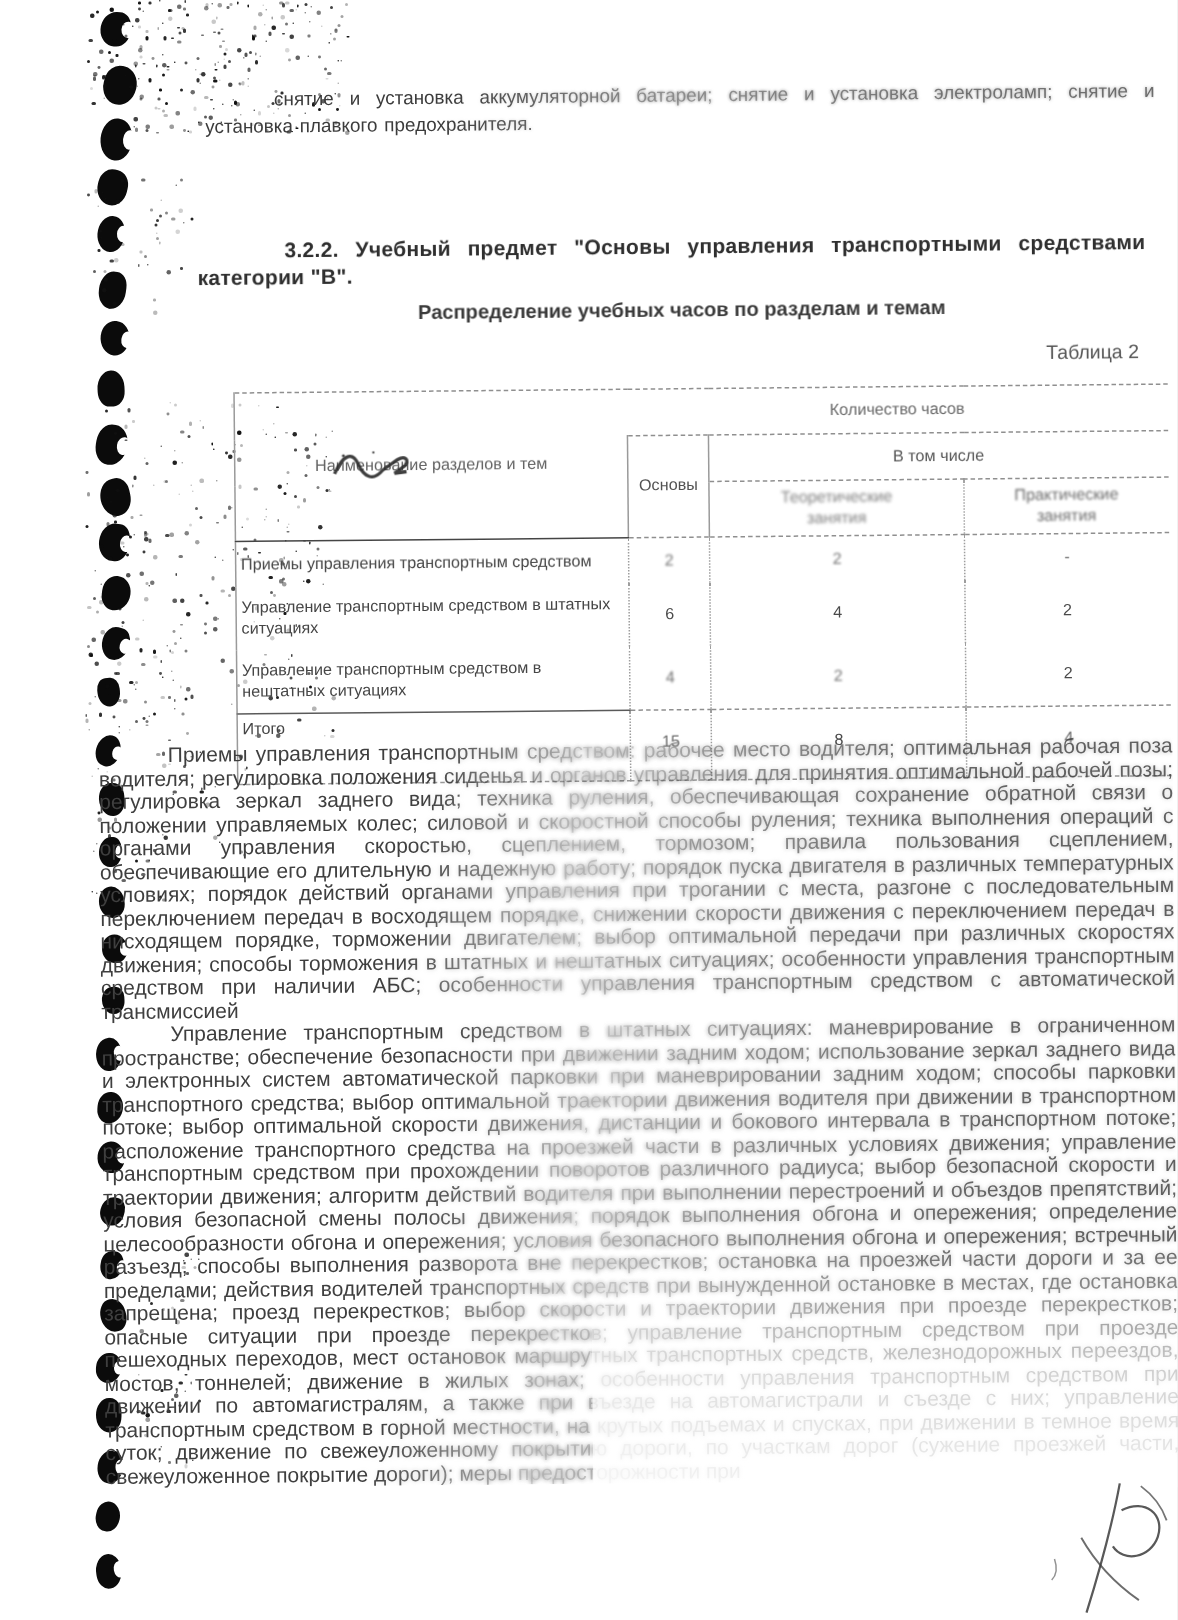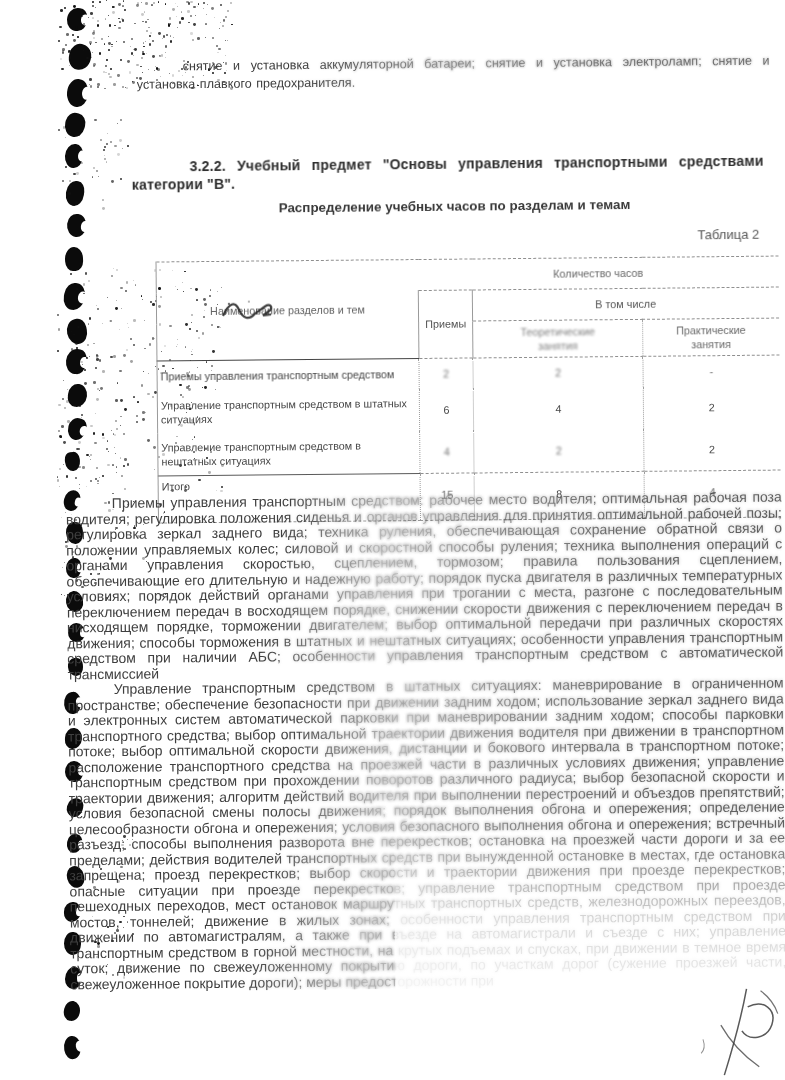--- a/index.html
+++ b/index.html
@@ -835,21 +835,21 @@
           <span>Наименование разделов и тем</span>
           <svg class="smudge" width="62" height="28" viewBox="0 0 62 28">
             <path d="M4,18 C10,5 16,3 20,12 C24,21 30,23 36,16 L46,9 C51,6 54,9 51,13 L44,18 L52,17" stroke="#2a2a2a" stroke-width="2.2" fill="none" opacity="0.9"></path>
             <circle cx="10" cy="6" r="1" fill="#444"></circle>
                 <circle cx="30" cy="4" r="0.8" fill="#555"></circle>
           </svg>
         </td>
         <td class="hours-h" colspan="3">Количество часов</td>
       </tr>
       <tr>
-        <td class="total-h" rowspan="2">Приемы</td>
+        <td class="total-h" rowspan="2">Основы</td>
         <td class="incl-h" colspan="2">В том числе</td>
       </tr>
       <tr>
         <td class="theory-h">Теоретические
 занятия</td>
         <td class="practice-h">Практические
 занятия</td>
       </tr>
       <tr class="r0">
         <td class="name" style="filter:blur(.3px)">Приемы управления транспортным средством</td>

